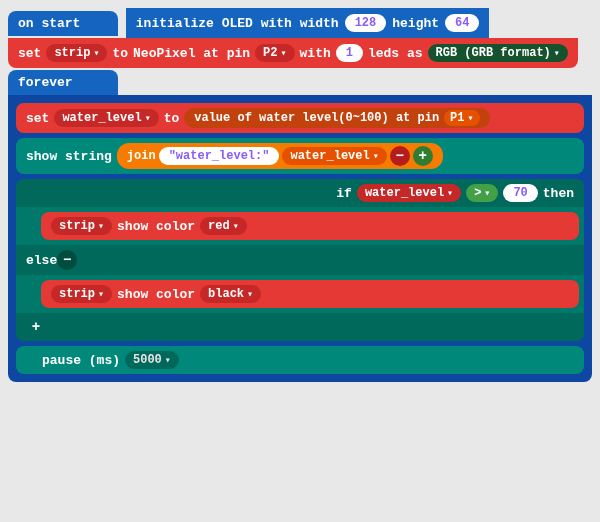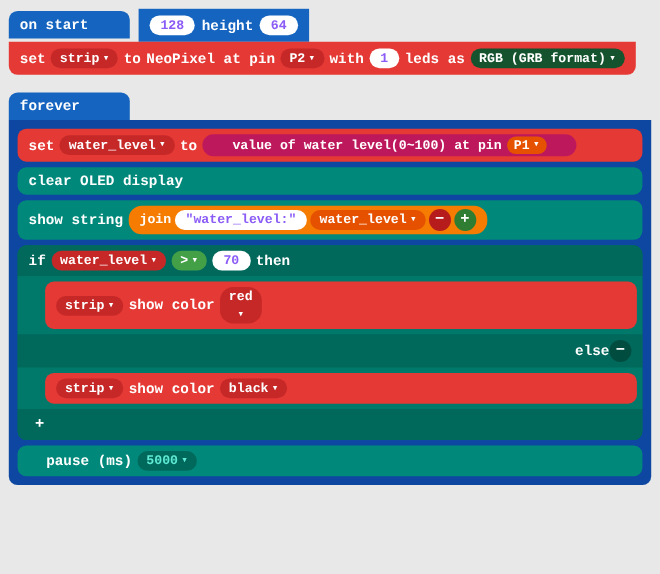--- a/index.html
+++ b/index.html
@@ -5,21 +5,21 @@
     * { box-sizing: border-box; margin: 0; padding: 0; }
     body {
       background: #e8e8e8;
       font-family: 'Courier New', monospace;
       font-size: 13px;
       padding: 8px;
       width: 600px;
     }
 
     .block-section {
-      margin-bottom: 16px;
+      margin-bottom: 2px;
       font-family: Liberation Mono, monospace;
     }
 
     
     .bg-blue-dark { background: #1565c0; color: white; }
 
     .label {
       font-weight: bold;
       color: white;
       font-size: 13px;
@@ -94,20 +94,21 @@
 </head>
 <body>
 
 <div class="block-section">
   
   <div class="block-row bg-blue-dark" style="border-radius:8px 8px 0 0; display:inline-flex; min-width:110px;">
     <span class="label">on start</span>
   </div>
   
   <div style="background:#1565c0; border-radius:0; padding:6px 10px; display:inline-flex; align-items:center; gap:6px; flex-wrap:wrap;">
+    <span class="label">initialize OLED with width</span>
     <span class="pill pill-white">128</span>
     <span class="label">height</span>
     <span class="pill pill-white">64</span>
   </div>
   <br>
   
   <div style="background:#e53935; border-radius:0 0 8px 8px; padding:6px 10px; display:inline-flex; align-items:center; gap:5px; flex-wrap:wrap;">
     <span class="label">set</span>
     <span class="pill-dropdown drop-red">
       <span>strip</span>
@@ -138,78 +139,75 @@
   
   <div style="background:#0d47a1; border-radius:0 0 8px 8px; padding:8px 8px 8px 8px; display:flex; flex-direction:column; gap:5px;">
 
     <div style="background:#e53935; border-radius:8px; padding:5px 10px; display:inline-flex; align-items:center; gap:5px; flex-wrap:wrap;">
       <span class="label">set</span>
       <span class="pill-dropdown drop-red" style="background:#c62828;">
         <span>water_level</span>
         <span class="arrow">▾</span>
       </span>
       <span class="label">to</span>
-      <span class="pill-dropdown" style="background:#be185d; color:white; border-radius:12px; padding:2px 27px; font-size:12px; font-weight:bold; display:inline-flex; align-items:center; gap:3px;">
+      <span class="pill-dropdown" style="background:#c2410c; color:white; border-radius:12px; padding:2px 10px; font-size:12px; font-weight:bold; display:inline-flex; align-items:center; gap:3px;">
         <span>value of water level(0~100) at pin</span>
         <span class="pill-dropdown drop-orange" style="border-radius:10px; padding:1px 6px; margin-left:2px; background:#e65100;">
           <span>P1</span>
           <span class="arrow">▾</span>
         </span>
       </span>
     </div>
 
-    <div style="background:#00897b; border-radius:8px; padding:5px 10px; display:inline-flex; align-items:center; gap:5px;">
-      <span class="label">clear OLED display</span>
-    </div>
 
     <div style="background:#00897b; border-radius:8px; padding:5px 10px; display:inline-flex; align-items:center; gap:5px; flex-wrap:wrap;">
       <span class="label">show string</span>
       <span style="background:#f57c00; border-radius:12px; padding:3px 10px; font-size:12px; font-weight:bold; color:white; display:inline-flex; align-items:center; gap:3px;">
         <span>join</span>
         <span class="pill pill-white">"water_level:"</span>
         <span class="pill-dropdown drop-orange" style="background:#e65100; border-radius:10px; padding:2px 8px; font-size:12px; font-weight:bold; color:white; display:inline-flex; align-items:center; gap:3px;">
           <span>water_level</span>
           <span class="arrow">▾</span>
         </span>
         <span class="circle-btn circle-minus">−</span>
         <span class="circle-btn circle-plus">+</span>
       </span>
     </div>
 
     <div style="background:#00695c; border-radius:8px; display:flex; flex-direction:column; gap:0;">
 
-      <div style="background:#00695c; border-radius:8px 8px 0 0; padding:5px 10px; display:inline-flex; align-items:center; gap:5px; flex-wrap:wrap;">
+      <div style="background:#00695c; border-radius:8px 8px 0 0; padding:5px 10px; display:inline-flex; align-items:center; gap:5px; flex-wrap:wrap;justify-content:flex-end;">
         <span class="label">if</span>
         <span class="pill-dropdown drop-cyan" style="background:#c62828; border-radius:10px; padding:2px 8px; font-size:12px; font-weight:bold; color:white; display:inline-flex; align-items:center; gap:3px;">
           <span>water_level</span>
           <span class="arrow">▾</span>
         </span>
         <span class="pill-dropdown" style="background:#43a047; border-radius:10px; padding:2px 8px; font-size:12px; font-weight:bold; color:white; display:inline-flex; align-items:center; gap:3px;">
           <span>&gt;</span>
           <span class="arrow">▾</span>
         </span>
         <span class="pill pill-white">70</span>
         <span class="label">then</span>
       </div>
 
       <div style="background:#00796b; padding:5px 5px 5px 25px; display:flex; flex-direction:column; gap:4px;">
         <div style="background:#e53935; border-radius:8px; padding:5px 10px; display:inline-flex; align-items:center; gap:5px;">
           <span class="pill-dropdown drop-red" style="background:#c62828;">
             <span>strip</span>
             <span class="arrow">▾</span>
           </span>
           <span class="label">show color</span>
-          <span class="pill-dropdown drop-red" style="background:#c62828;flex-direction:column;">
+          <span class="pill-dropdown drop-red" style="background:#c62828;">
             <span>red</span>
             <span class="arrow">▾</span>
           </span>
         </div>
       </div>
 
-      <div style="background:#00695c; padding:5px 10px; display:flex; align-items:center; justify-content:flex-end;">
+      <div style="background:#00695c; padding:5px 10px; display:flex; align-items:center; justify-content:flex-start;">
         <span class="label">else</span>
         <span class="circle-btn circle-minus-teal">−</span>
       </div>
 
       <div style="background:#00796b; padding:5px 5px 5px 25px; display:flex; flex-direction:column; gap:4px;">
         <div style="background:#e53935; border-radius:8px; padding:5px 10px; display:inline-flex; align-items:center; gap:5px;">
           <span class="pill-dropdown drop-red" style="background:#c62828;">
             <span>strip</span>
             <span class="arrow">▾</span>
           </span>
@@ -221,20 +219,20 @@
         </div>
       </div>
 
       <div style="background:#00695c; border-radius:0 0 8px 8px; padding:4px 10px; display:flex; align-items:center;">
         <span class="circle-btn circle-plus-teal">+</span>
       </div>
     </div>
 
     <div style="background:#00897b; border-radius:8px; padding:5px 26px; display:inline-flex; align-items:center; gap:5px;">
       <span class="label">pause (ms)</span>
-      <span class="pill-dropdown drop-teal" style="background:#00695c; border-radius:10px; padding:2px 8px; font-size:12px; font-weight:bold; color:#5eead4; display:inline-flex; align-items:center; gap:3px;">
+      <span class="pill-dropdown drop-teal" style="background:#00695c; border-radius:10px; padding:2px 8px; font-size:12px; font-weight:bold; color:#e5e5e5; display:inline-flex; align-items:center; gap:3px;">
         <span>5000</span>
         <span class="arrow">▾</span>
       </span>
     </div>
 
   </div>
 </div>
 
 </body></html>

